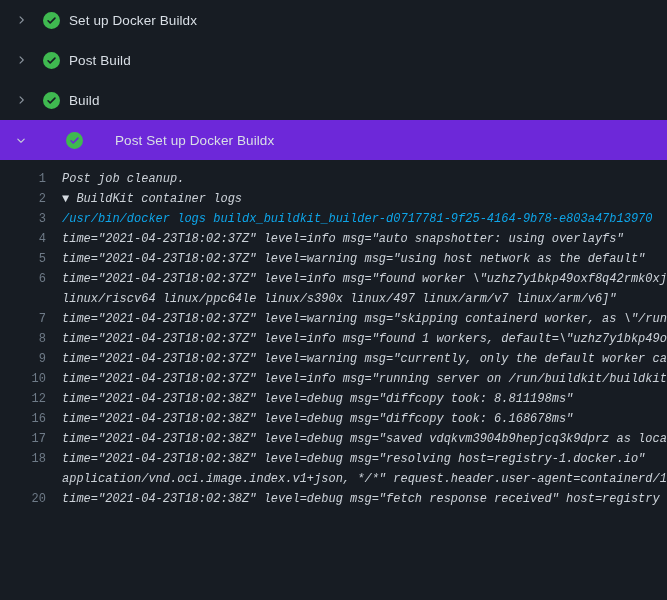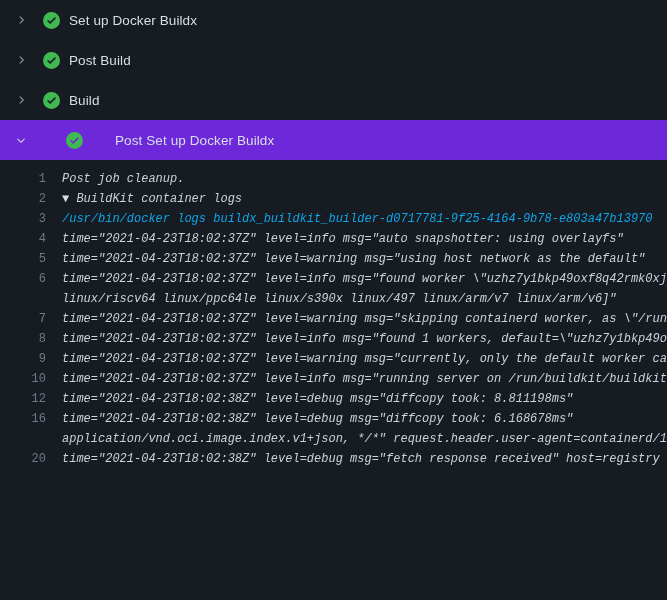--- a/index.html
+++ b/index.html
@@ -182,21 +182,29 @@
     <span class="txt"><span class="txt-content">time="2021-04-23T18:02:38Z" level=debug msg="diffcopy took: 8.811198ms"</span></span>
   </div>
 
 
 
   <div class="log-line plain">
     <span class="ln">16</span>
     <span class="txt"><span class="txt-content">time="2021-04-23T18:02:38Z" level=debug msg="diffcopy took: 6.168678ms"</span></span>
   </div>
 
-
+  <div class="log-line plain">
+    <span class="ln">17</span>
+    <span class="txt"><span class="txt-content">time="2021-04-23T18:02:38Z" level=debug msg="saved vdqkvm3904b9hepjcq3k9dprz as loca</span></span>
+  </div>
+
+  <div class="log-line plain">
+    <span class="ln">18</span>
+    <span class="txt"><span class="txt-content">time="2021-04-23T18:02:38Z" level=debug msg="resolving host=registry-1.docker.io"</span></span>
+  </div>
 
 
   <div class="log-line wrap">
     <span class="ln"></span>
     <span class="txt"><span class="txt-content">application/vnd.oci.image.index.v1+json, */*" request.header.user-agent=containerd/1.4</span></span>
   </div>
 
   <div class="log-line plain">
     <span class="ln">20</span>
     <span class="txt"><span class="txt-content">time="2021-04-23T18:02:38Z" level=debug msg="fetch response received" host=registry</span></span>

